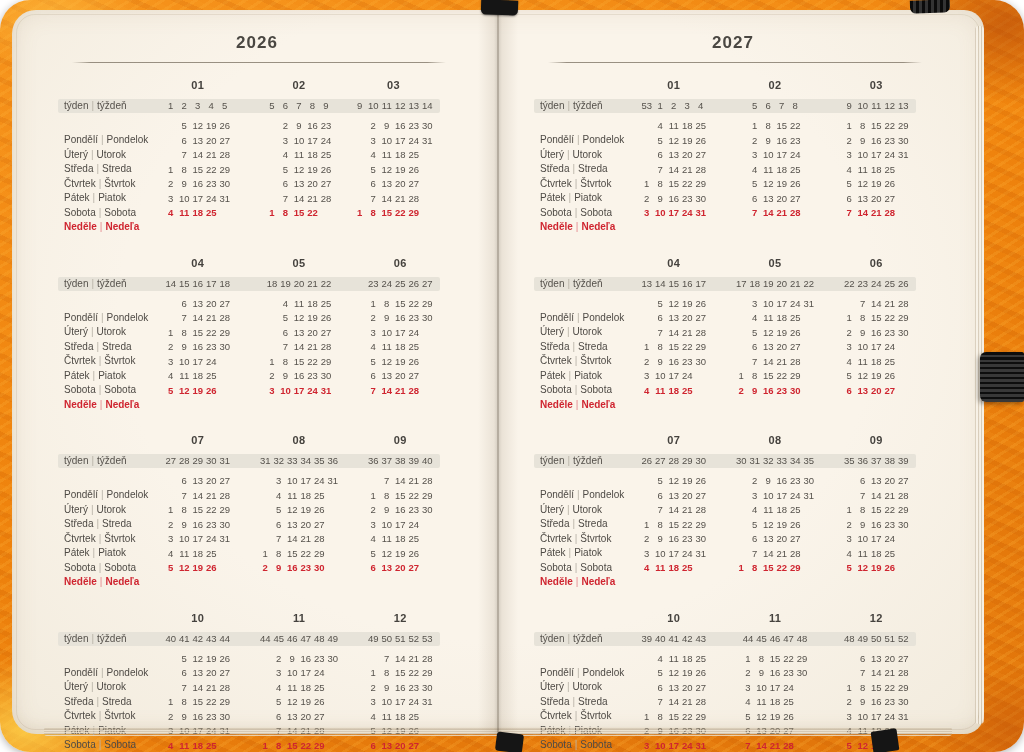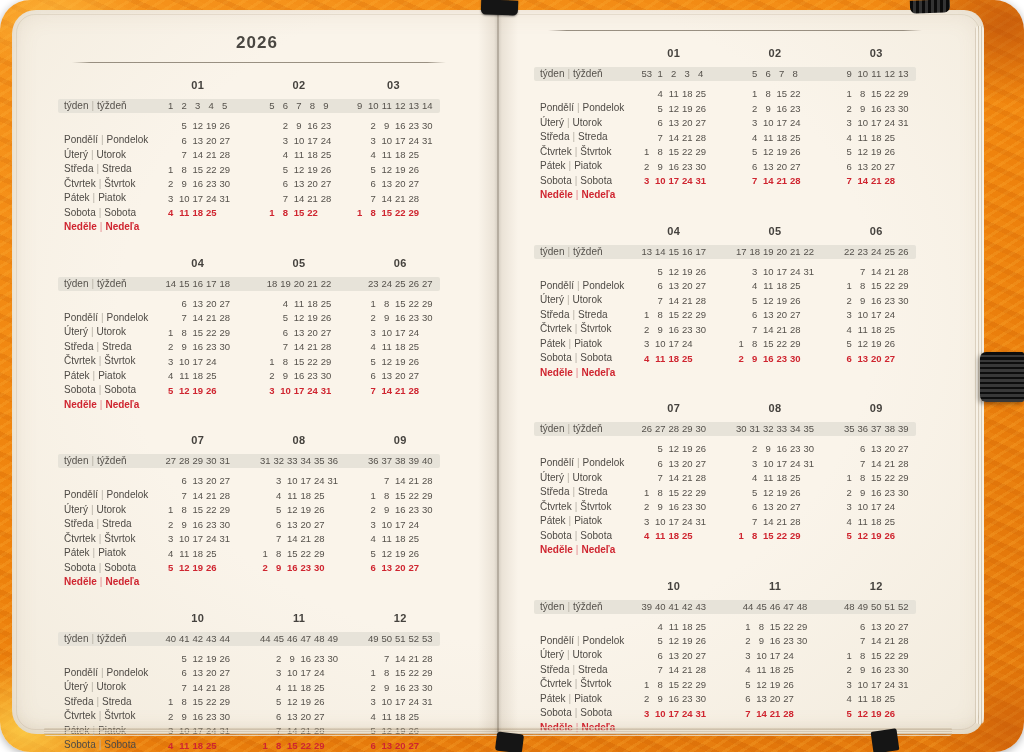--- a/index.html
+++ b/index.html
@@ -786,20 +786,21 @@
                     <span class="date-cell sunday"></span>
                   </div>
                 </div>
               </div>
             </div>
           </div>
         </div>
       <div class="bottom-rule"></div>
     </div>
     <div class="page page-right">
+      <div class="year-header">2027</div>
       <div class="year-rule"></div>
       <div class="bands">
           <div class="band">
             <div class="gray-strip"></div>
             <div class="band-flex">
               <div class="labels-col">
                 <div class="heading-spacer"></div>
                 <div class="week-label"><span>týden</span><span class="pipe">|</span><span>týždeň</span></div>
                 <div class="day-labels">
                   <div class="day-label"><span>Pondělí</span><span class="pipe">|</span><span>Pondelok</span></div>

